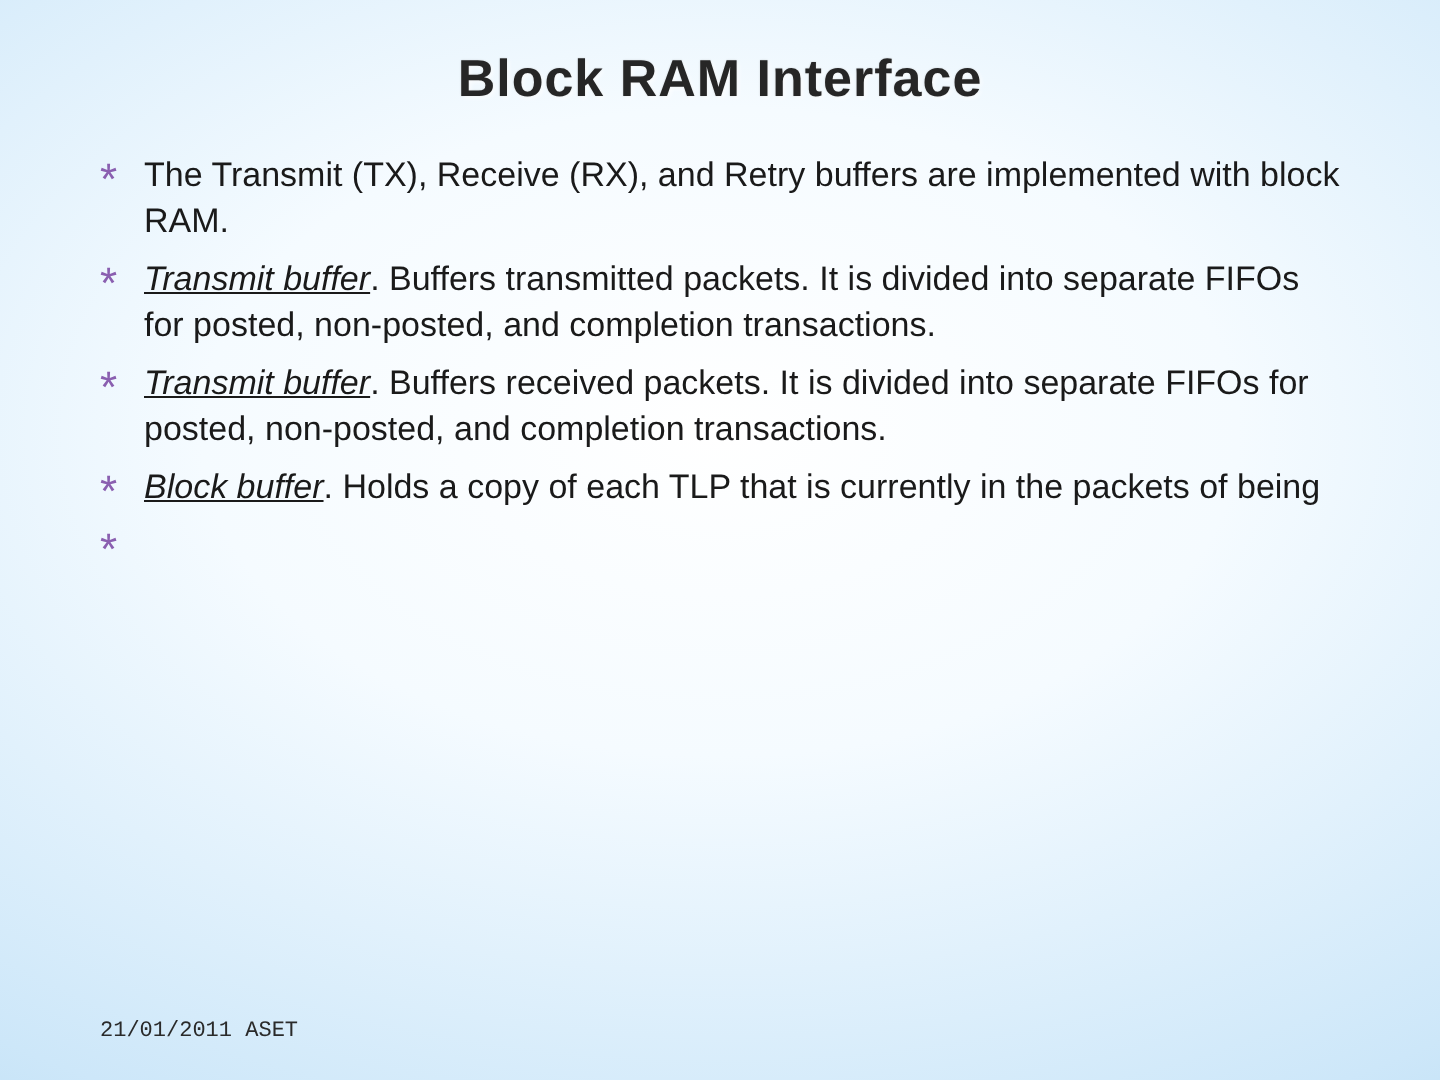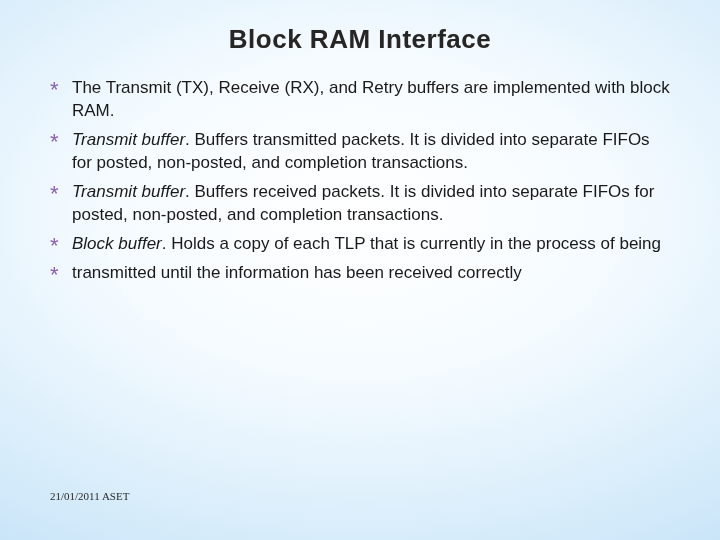--- a/index.html
+++ b/index.html
@@ -40,28 +40,29 @@
     position: absolute;
     left: 0;
     top: -2px;
     font-size: 22px;
     color: #8a5fb0;
     font-family: Arial, sans-serif;
     font-weight: normal;
   }
   .bullets li em {
     font-style: italic;
+    text-decoration: underline;
   }
   .footer {
     position: absolute;
     left: 50px;
-    bottom: 38px;
+    bottom: 18px;
     font-size: 11px;
     color: #2a2a2a;
-    font-family: Liberation Serif, serif;
+    font-family: Liberation Mono, monospace;
   }
 </style>
 </head>
 <body>
 
 <div class="slide">
   <h1 class="title">Block RAM Interface</h1>
 
   <ul class="bullets">
     <li>
@@ -71,25 +72,25 @@
     <li>
       <span class="star">*</span>
       <em>Transmit buffer</em><span>. Buffers transmitted packets. It is divided into separate FIFOs for posted, non-posted, and completion transactions.</span>
     </li>
     <li>
       <span class="star">*</span>
       <em>Transmit buffer</em><span>. Buffers received packets. It is divided into separate FIFOs for posted, non-posted, and completion transactions.</span>
     </li>
     <li>
       <span class="star">*</span>
-      <em>Block buffer</em><span>. Holds a copy of each TLP that is currently in the process of being</span>
+      <em>Block buffer</em><span>. Holds a copy of each TLP that is currently in the packets of being</span>
     </li>
     <li>
       <span class="star">*</span>
-      <em></em><span>transmitted until the information has been received correctly</span>
+      <em></em>
     </li>
   </ul>
 
   <div class="footer">
     <span>21/01/2011</span>
     <span>ASET</span>
   </div>
 </div>
 
 </body></html>

